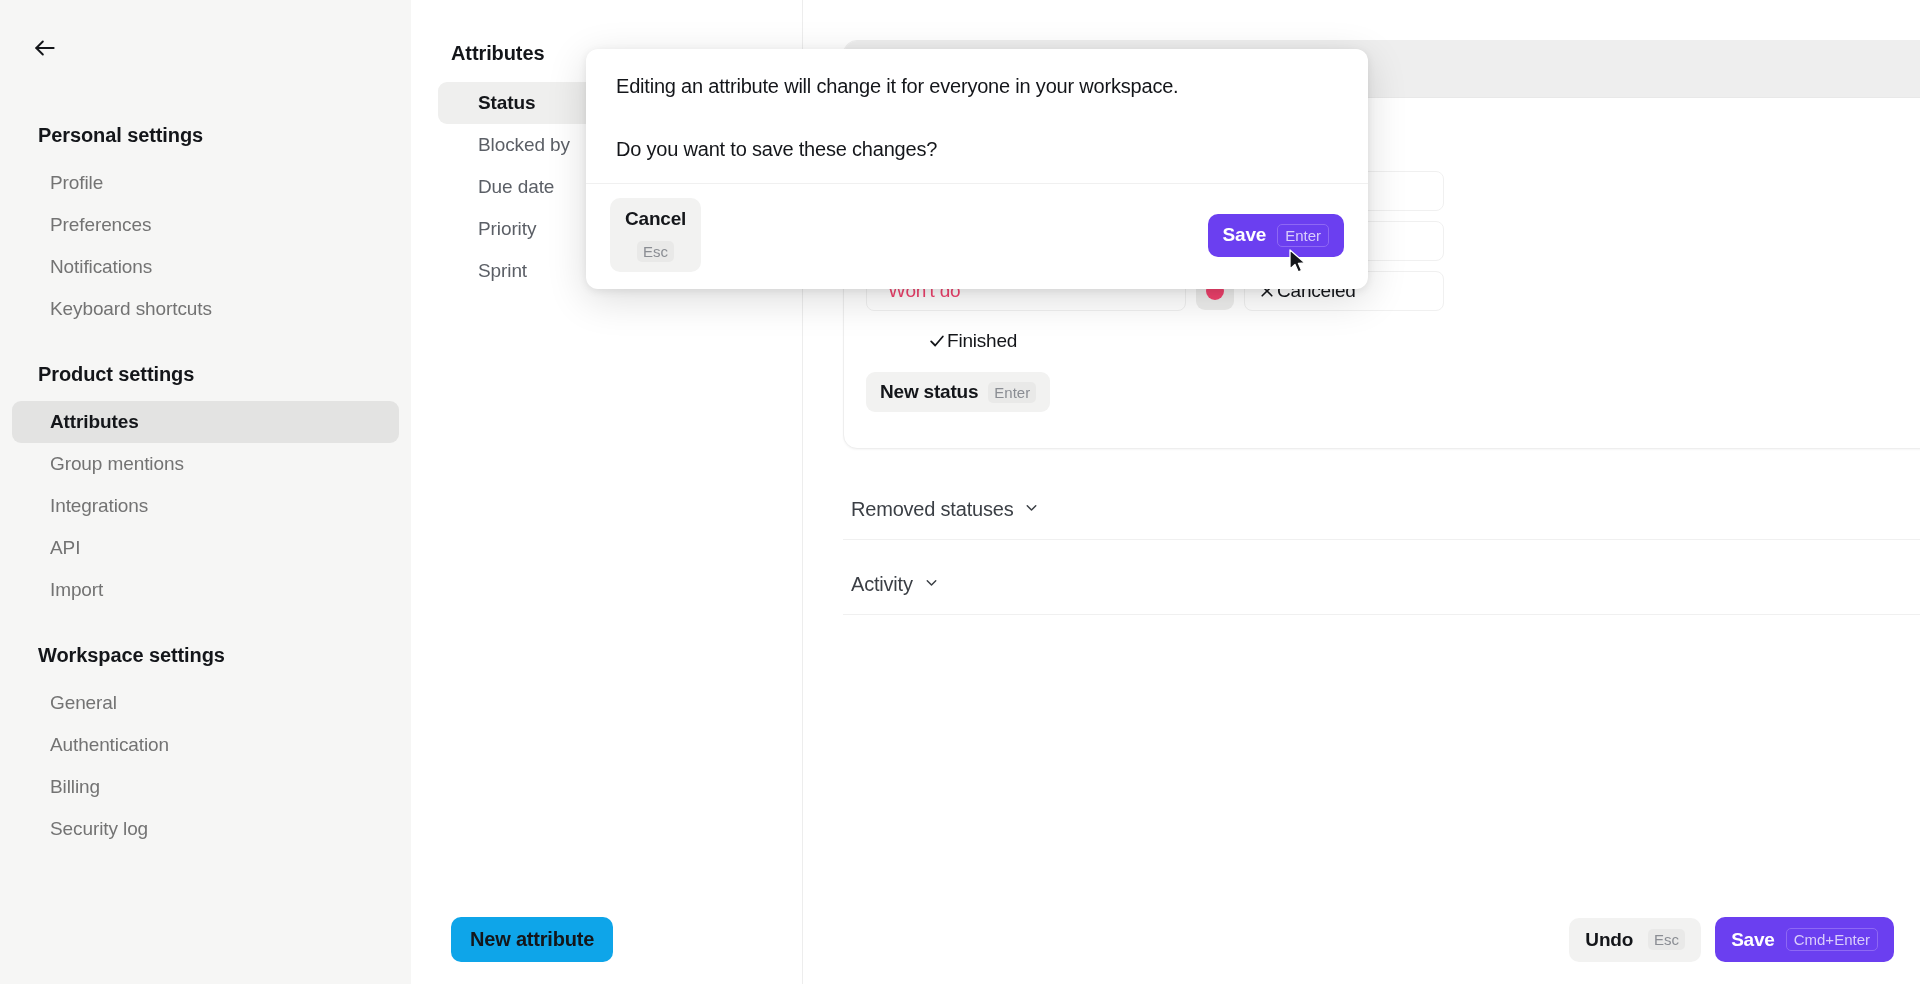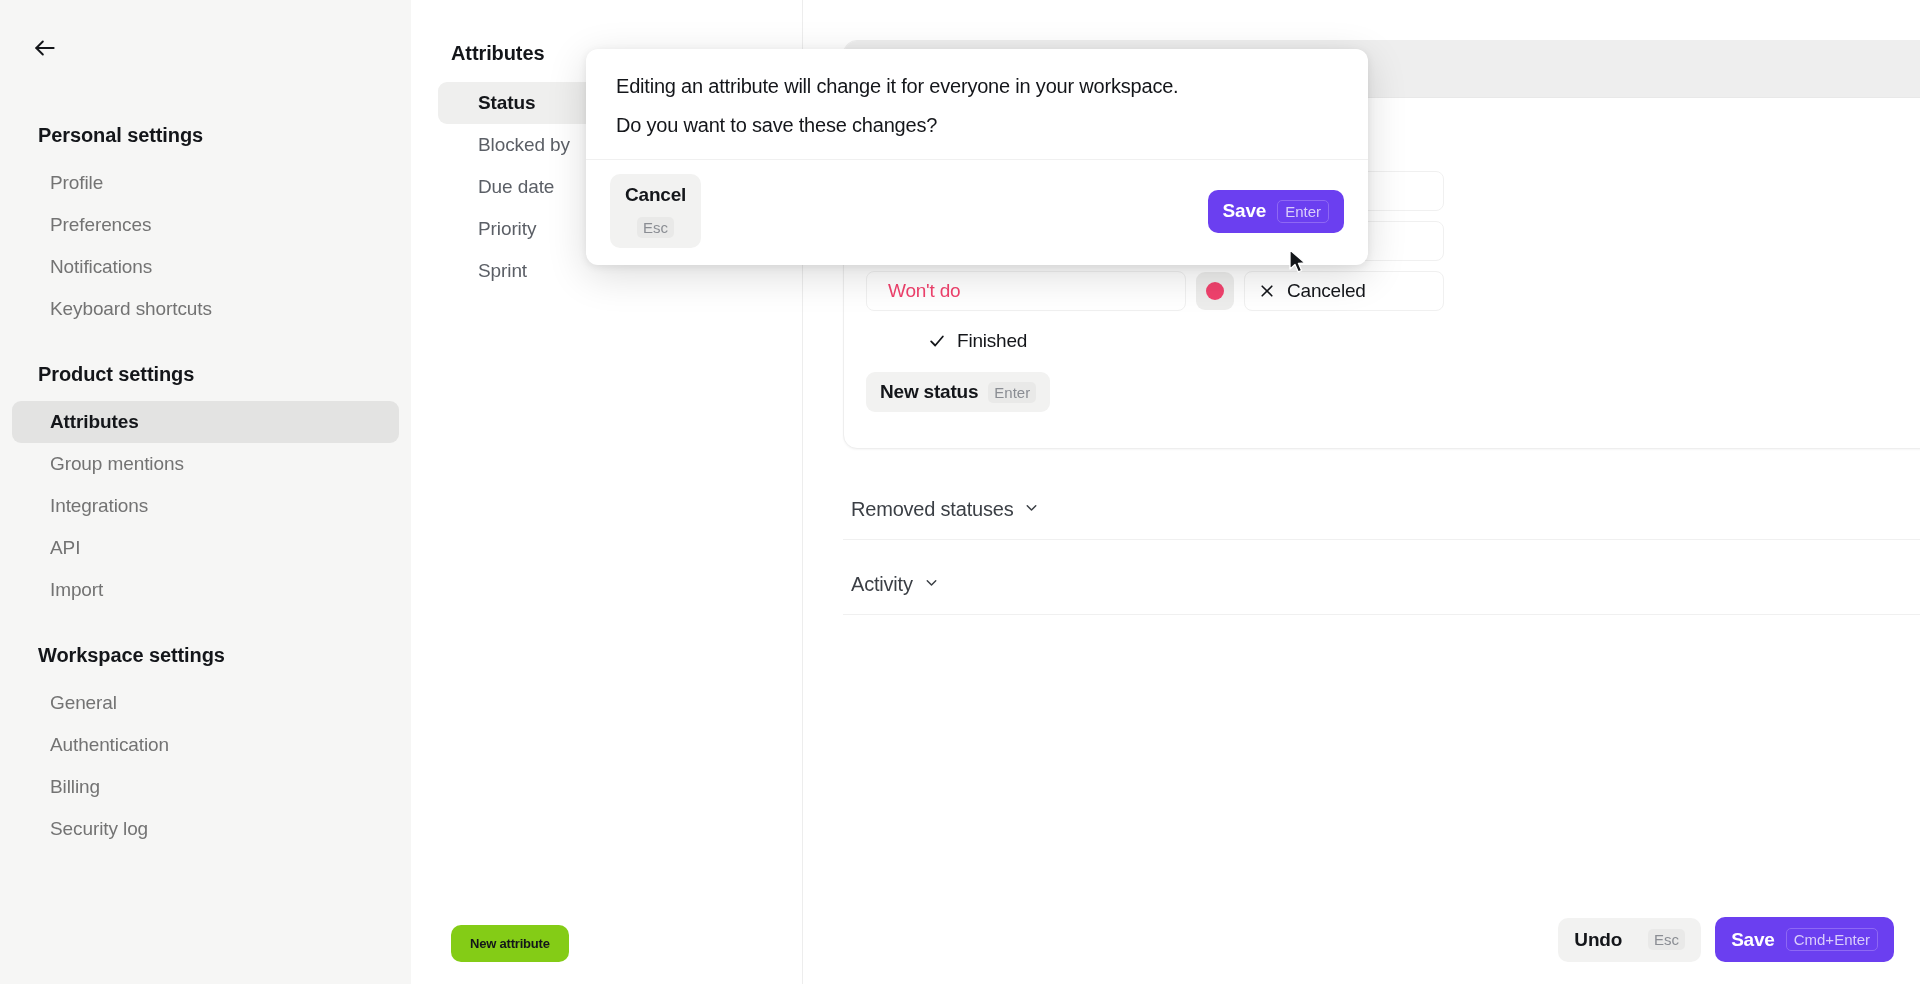--- a/index.html
+++ b/index.html
@@ -106,25 +106,25 @@
     background: #efefee;
     color: #14161a;
     font-weight: 700;
   }
   .new-attr-btn {
     position: absolute;
     left: 452px;
     bottom: 22px;
     transform: translateX(-452px);
     margin-left: 452px;
-    background: #84cc16;
+    background: #0ea5e9;
     border: none;
     border-radius: 10px;
     font-family: "Liberation Sans", sans-serif;
-    font-size: 13px;
+    font-size: 20px;
     font-weight: 700;
     color: #14161a;
     padding: 11px 19px;
     cursor: pointer;
     letter-spacing: -0.2px;
   }
   .new-attr-wrap {
     position: absolute;
     left: 40px;
     bottom: 22px;
@@ -188,21 +188,20 @@
   }
   .dot { width: 18px; height: 18px; border-radius: 50%; }
   .dot-ring { width:17px;height:17px;border-radius:50%;border:3px solid #22c55e;box-sizing:border-box;}
   .status-type {
     height: 40px;
     min-width: 200px;
     border: 1px solid #f0f0f0;
     border-radius: 8px;
     display: flex;
     align-items: center;
-    gap: 10px;
     padding: 0 14px 0 12px;
     font-size: 19px;
     color: #14161a;
     background: #fff;
     letter-spacing: -0.2px;
   }
   .status-type.plain { border-color: transparent; }
   .type-ico { width: 20px; display:flex; align-items:center; justify-content:center; }
 
   .new-status-btn {
@@ -251,21 +250,21 @@
   
   .bottom-right {
     position: absolute;
     right: 26px;
     bottom: 22px;
     display: flex;
     align-items: center;
     gap: 14px;
   }
   .btn-undo {
-    display: inline-flex; align-items: center; gap: 26px;
+    display: inline-flex; align-items: center; gap: 15px;
     background: #f2f2f1;
     border: none;
     border-radius: 10px;
     padding: 11px 16px;
     font-family: "Liberation Sans", sans-serif;
     font-size: 19px; font-weight: 700; color: #14161a;
     cursor: pointer;
     letter-spacing: -0.2px;
   }
   .btn-save-primary {
@@ -297,21 +296,21 @@
     background: #ffffff;
     border-radius: 12px;
     box-shadow: 0 10px 40px rgba(0,0,0,0.14), 0 2px 8px rgba(0,0,0,0.08);
     z-index: 50;
     overflow: hidden;
   }
   .modal-body { padding: 26px 30px 8px 30px; }
   .modal-line {
     font-size: 20px;
     color: #14161a;
-    margin-bottom: 16px;
+    margin-bottom: 40px;
     letter-spacing: -0.2px;
   }
   .modal-line:last-child { margin-bottom: 14px; }
   .modal-footer {
     border-top: 1px solid #f0f0f0;
     padding: 14px 24px 17px 24px;
     display: flex;
     align-items: center;
     justify-content: space-between;
   }

